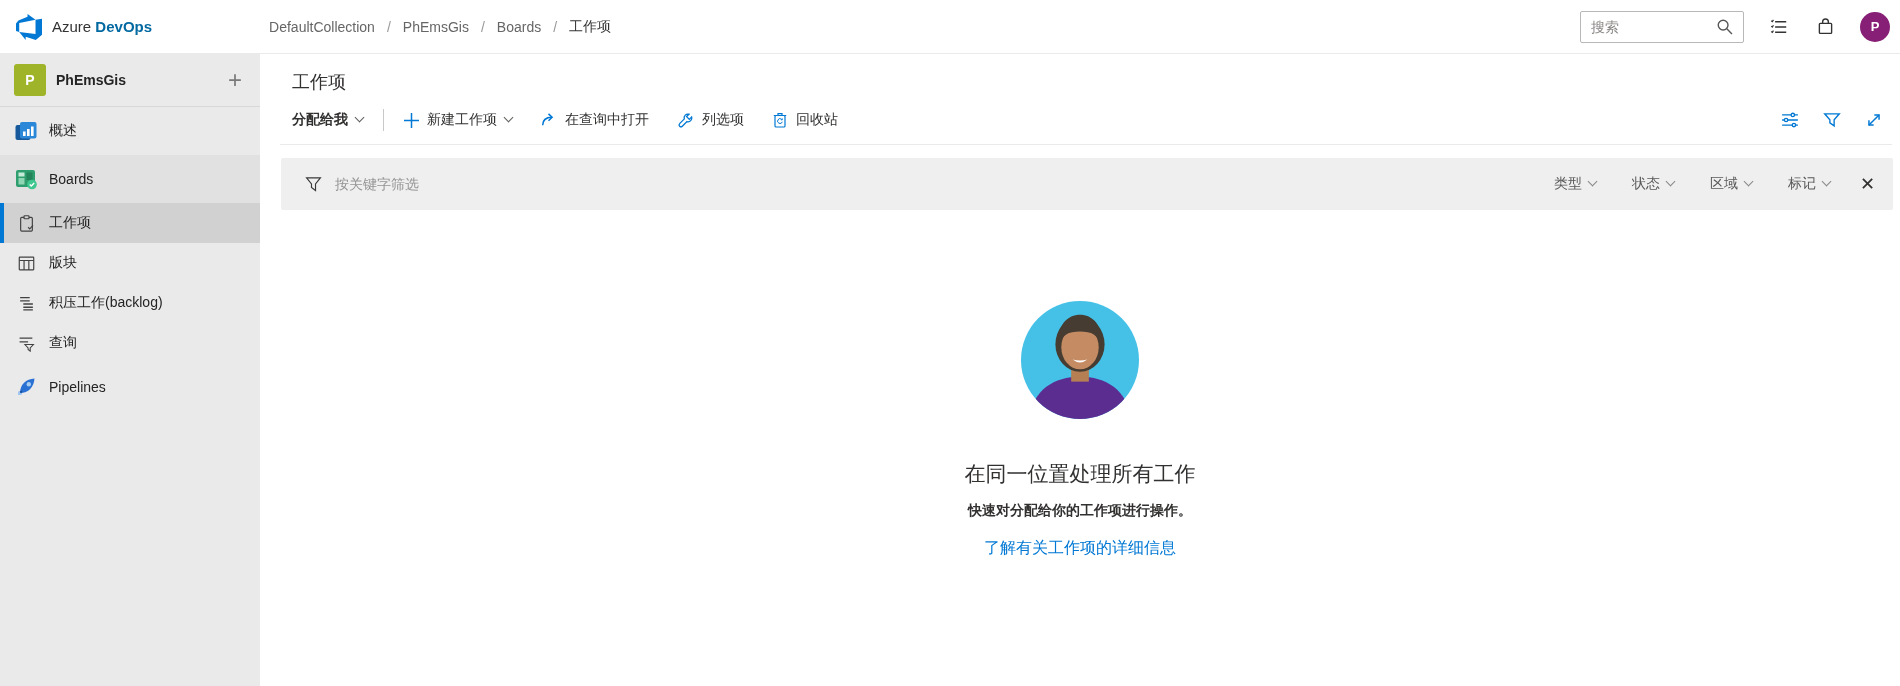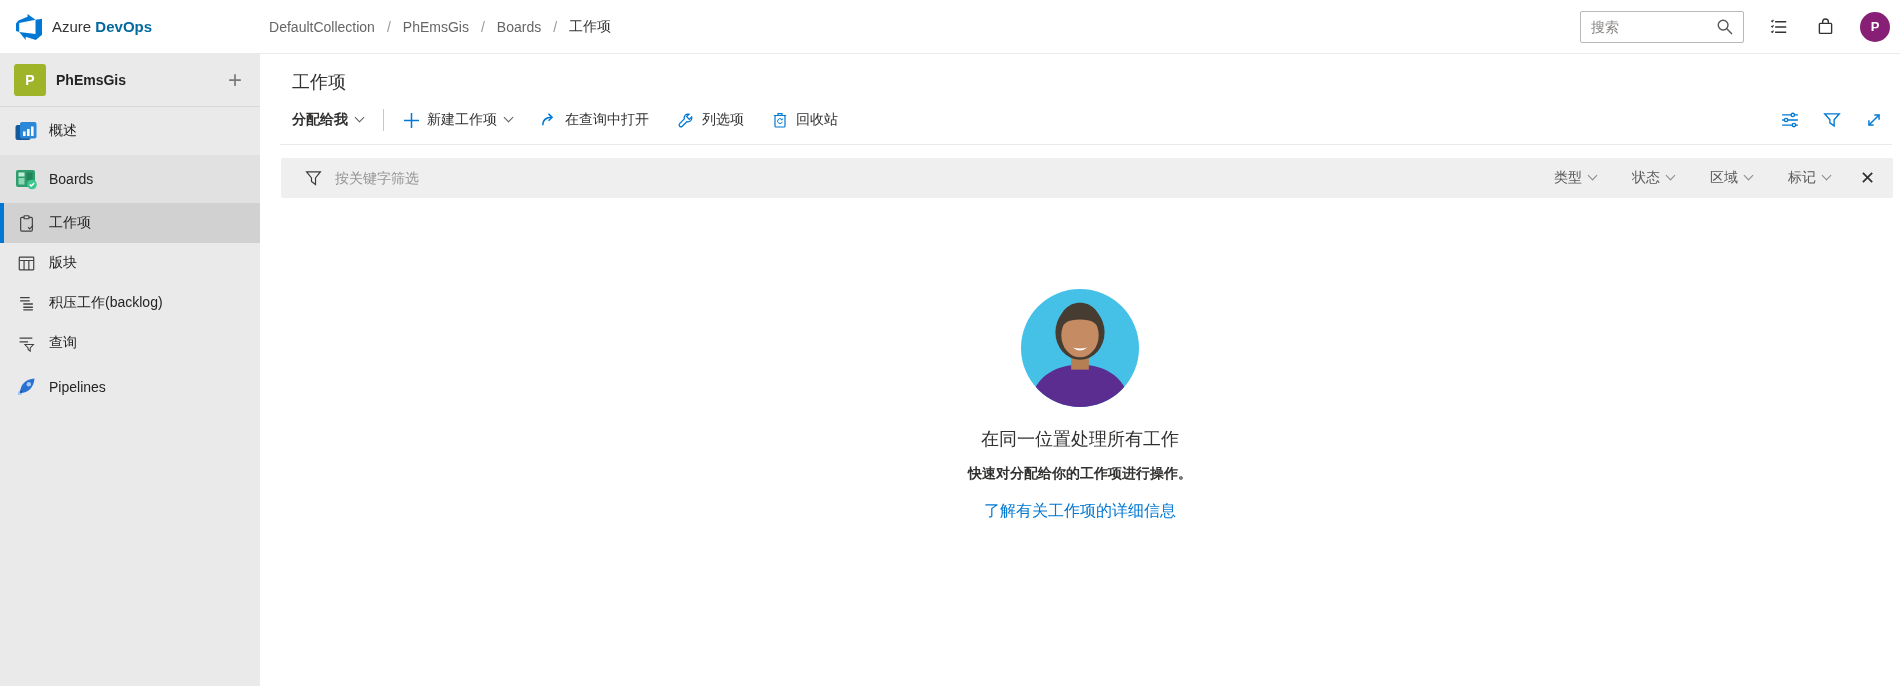--- a/index.html
+++ b/index.html
@@ -70,34 +70,34 @@
   .cb-sep { width: 1px; height: 22px; background: #c8c8c8; margin: 0 20px; }
   .cb-btn { display: flex; align-items: center; gap: 8px; font-size: 14px;
     color: #323130; cursor: pointer; margin-right: 28px; }
   .cb-btn svg { flex-shrink: 0; }
   .cb-right { margin-left: auto; display: flex; align-items: center; gap: 22px; }
   .cb-right .icon-btn { width: 20px; height: 20px; display: flex; align-items: center;
     justify-content: center; cursor: pointer; color: #0078d4; }
   .cb-divider { height: 1px; background: #eaeaea; margin: 0 8px 0 20px; }
 
   
-  .filter-bar { height: 40px; margin: 13px 7px 0 21px; background: #efefef;
+  .filter-bar { height: 52px; margin: 13px 7px 0 21px; background: #efefef;
     border-radius: 2px; display: flex; align-items: center; padding: 0 18px 0 24px; }
   .filter-bar input { border: none; outline: none; background: transparent; flex: 1;
     font-size: 14px; font-family: inherit; color: #333; margin-left: 13px; }
   .filter-bar input::placeholder { color: #949494; }
   .filter-drops { display: flex; align-items: center; gap: 36px; margin-right: 30px; }
   .fdrop { display: flex; align-items: center; gap: 7px; font-size: 14px; color: #595959;
     cursor: pointer; }
   .fdrop .chev { border-color: #8a8886; }
   .filter-close { font-size: 18px; color: #323130; cursor: pointer; line-height: 1; }
 
   
   .empty { display: flex; flex-direction: column; align-items: center; margin-top: 91px; }
-  .empty-title { font-size: 18px; font-weight: 400; color: #323130; margin-top: 20px; }
+  .empty-title { font-size: 21px; font-weight: 400; color: #323130; margin-top: 41px; }
   .empty-sub { font-size: 14px; font-weight: 700; color: #323130; margin-top: 14px; }
   .empty-link { font-size: 16px; color: #0078d4; margin-top: 18px; cursor: pointer;
     text-decoration: none; }
 </style>
 </head>
 <body>
 
 <div class="topbar">
   <div class="brand">
     <span style="display:flex">

